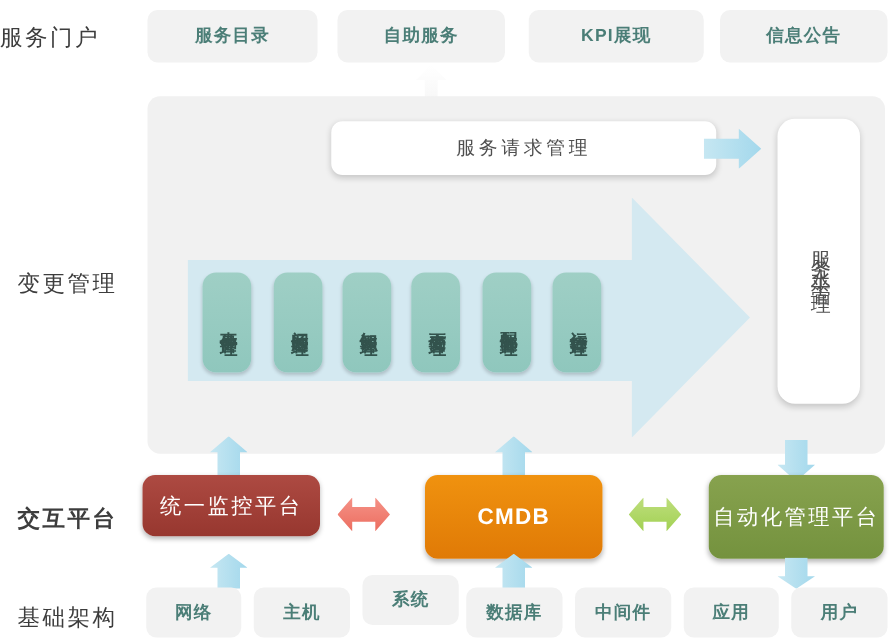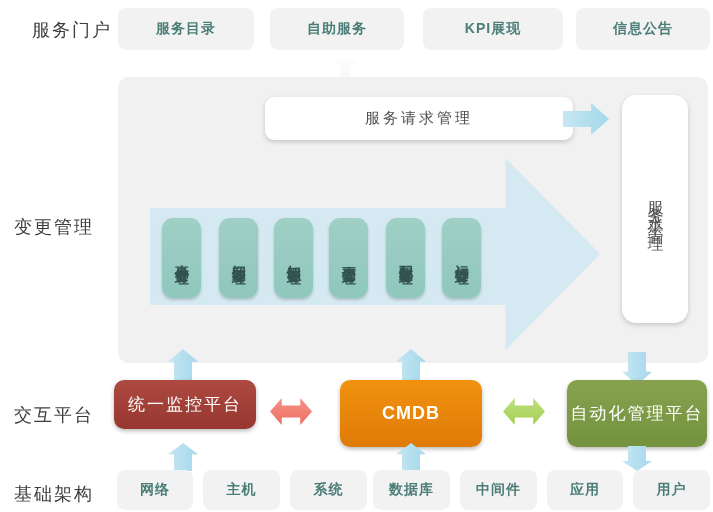--- a/index.html
+++ b/index.html
@@ -111,23 +111,23 @@
     filter: drop-shadow(0 1px 1px rgba(0,0,0,0.2));
   }
   .hd-red   { background: linear-gradient(180deg, #f59287, var(--red-arrow, #ec6e60)); }
   .hd-green { background: linear-gradient(180deg, #bede7d, var(--green-arrow, #a2d153)); }
 </style>
 </head>
 <body>
 
 <div class="canvas">
 
-  <div class="abs row-label" style="left:32px; top:18px;">服务门户</div>
+  <div class="abs row-label" style="left:0; top:18px;">服务门户</div>
   <div class="abs row-label" style="left:14px; top:215px;">变更管理</div>
-  <div class="abs row-label" style="left:14px; top:403px;">交互平台</div>
+  <div class="abs row-label" style="left:14px; top:403px;font-weight:bold;">交互平台</div>
   <div class="abs row-label" style="left:14px; top:482px;">基础架构</div>
 
   <div class="abs gray-box" style="left:118px; top:8px; width:136px; height:42px;">服务目录</div>
   <div class="abs gray-box" style="left:270px; top:8px; width:134px; height:42px;">自助服务</div>
   <div class="abs gray-box" style="left:423px; top:8px; width:140px; height:42px;">KPI展现</div>
   <div class="abs gray-box" style="left:576px; top:8px; width:134px; height:42px;">信息公告</div>
 
   <div class="abs arr-vdouble" style="left:333px; top:52px; width:24px; height:40px;"></div>
 
   <div class="abs engine-panel" style="left:118px; top:77px; width:590px; height:286px;"></div>
@@ -156,19 +156,19 @@
   <div class="abs platform-box box-orange" style="left:340px; top:380px; width:142px; height:67px;">CMDB</div>
   <div class="abs arr-hdouble hd-green" style="left:503px; top:398px; width:42px; height:27px;"></div>
   <div class="abs platform-box box-green" style="left:567px; top:380px; width:140px; height:67px;">自动化管理平台</div>
 
   <div class="abs blue arr-up" style="left:168px; top:443px; width:30px; height:28px;"></div>
   <div class="abs blue arr-up" style="left:396px; top:443px; width:30px; height:28px;"></div>
   <div class="abs blue arr-down" style="left:622px; top:446px; width:30px; height:25px;"></div>
 
   <div class="abs gray-box" style="left:117px; top:470px; width:76px; height:40px;">网络</div>
   <div class="abs gray-box" style="left:203px; top:470px; width:77px; height:40px;">主机</div>
-  <div class="abs gray-box" style="left:290px; top:470px; width:77px; height:40px;">系统</div>
+  <div class="abs gray-box" style="left:290px; top:460px; width:77px; height:40px;">系统</div>
   <div class="abs gray-box" style="left:373px; top:470px; width:77px; height:40px;">数据库</div>
   <div class="abs gray-box" style="left:460px; top:470px; width:77px; height:40px;">中间件</div>
   <div class="abs gray-box" style="left:633px; top:470px; width:77px; height:40px;">用户</div>
   <div class="abs gray-box" style="left:547px; top:470px; width:76px; height:40px;">应用</div>
 
 </div>
 
 </body></html>

